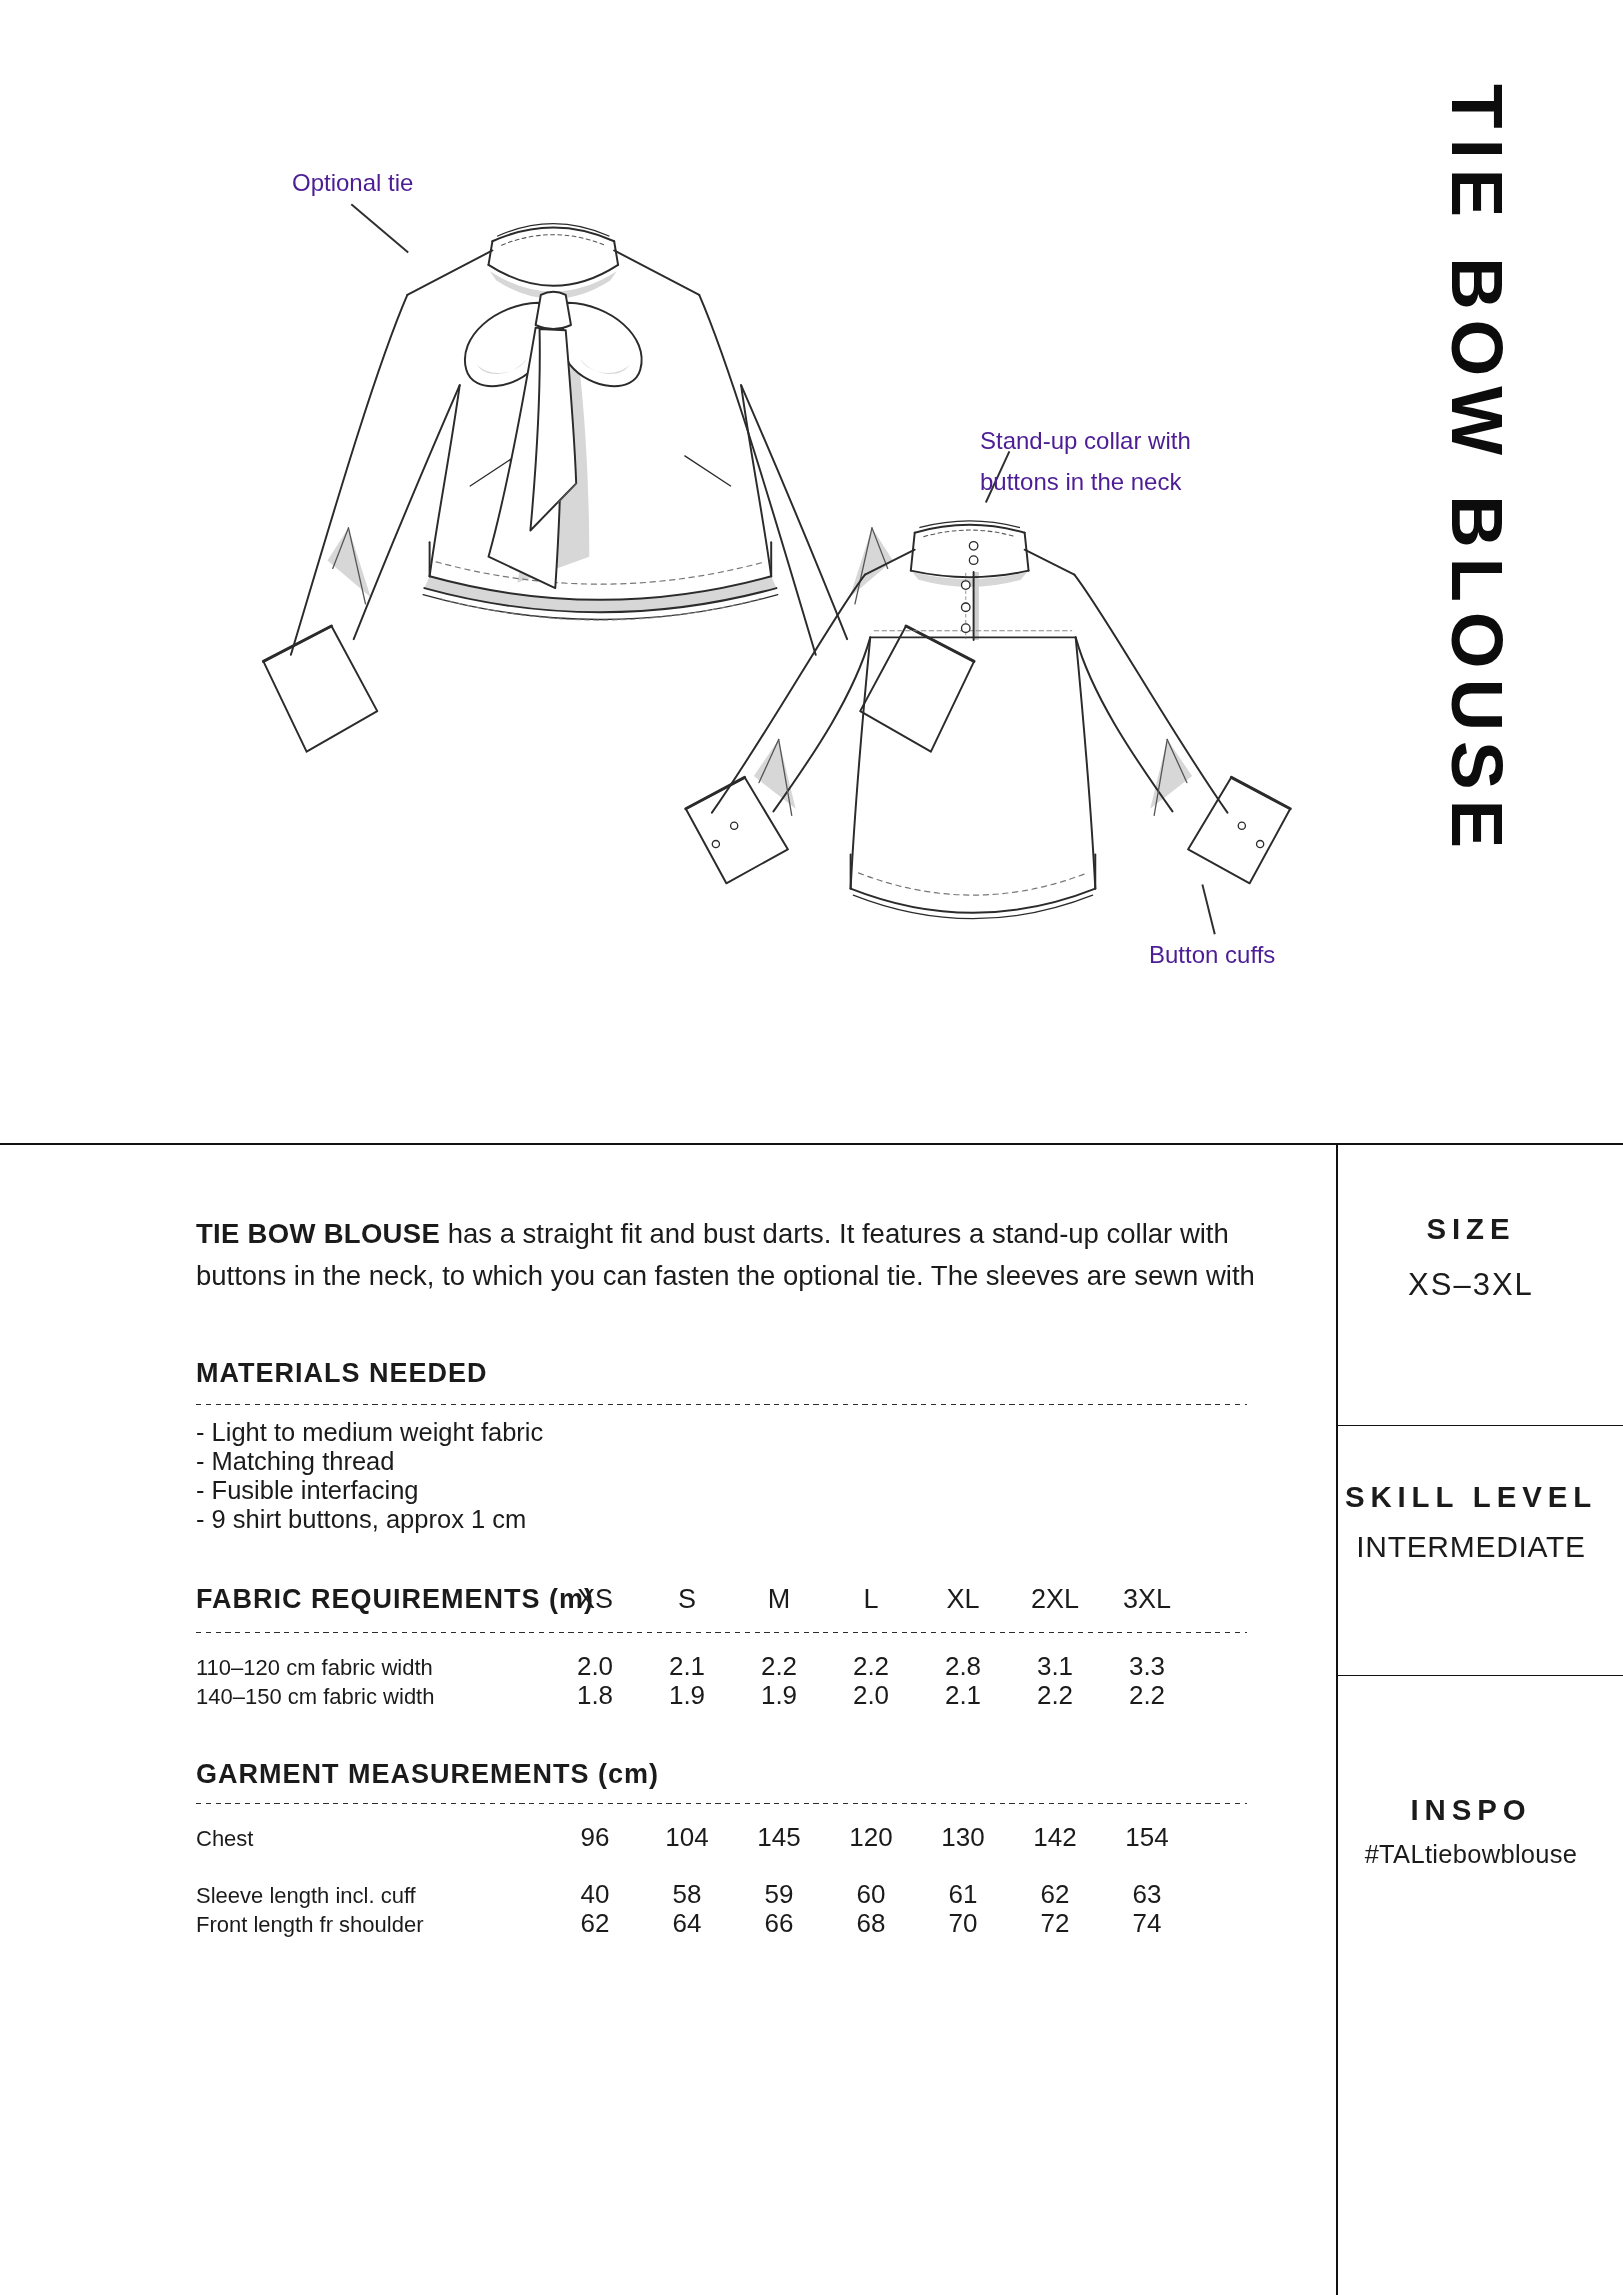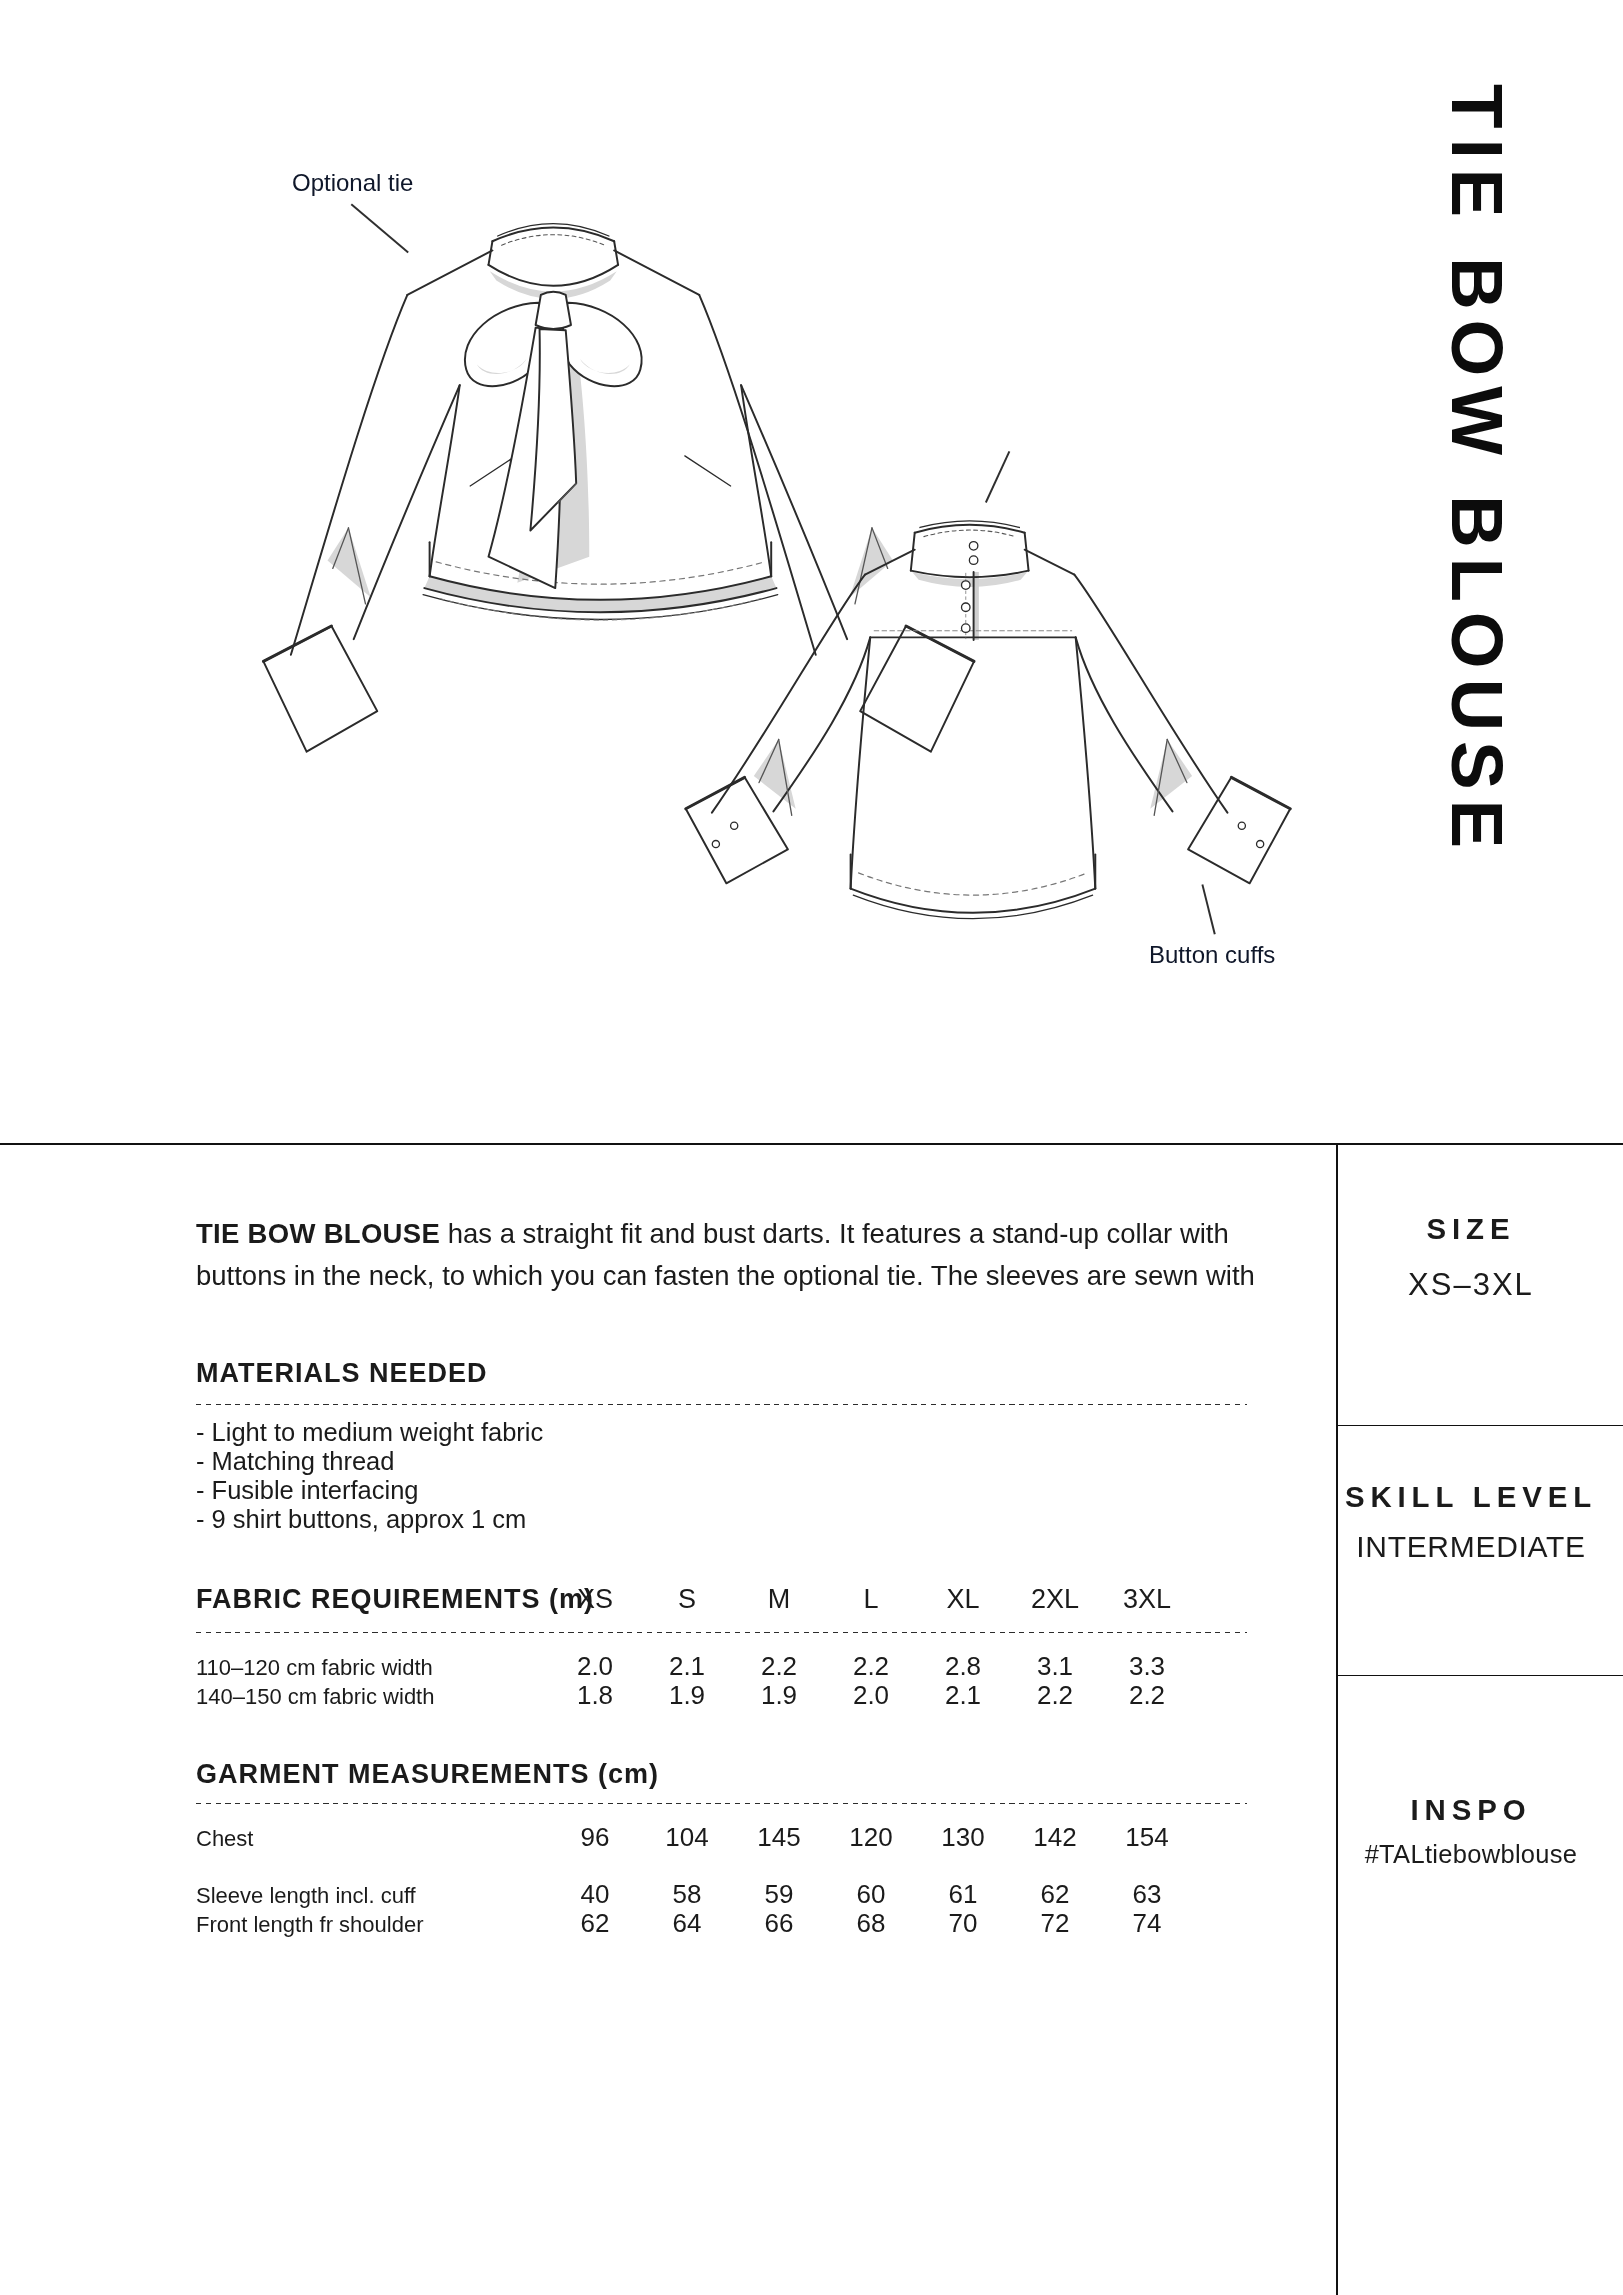--- a/index.html
+++ b/index.html
@@ -25,21 +25,21 @@
   .trow .hval{font-size:27px;text-align:center;}
   
   .side{position:absolute;left:1338px;width:266px;text-align:center;}
   .side-h{font-weight:700;font-size:29.4px;letter-spacing:5.9px;}
   .side-v{font-size:31px;letter-spacing:2px;}
   .side-v.small{font-size:25.5px;letter-spacing:0.3px;}
   
   .vtitle{position:absolute;left:1519px;top:84px;transform:rotate(90deg);transform-origin:top left;
           font-weight:700;font-size:73px;letter-spacing:9.8px;white-space:nowrap;color:#0c0c0c;}
   
-  .dlabel{position:absolute;font-size:24px;line-height:41px;color:#0f172a;}
+  .dlabel{position:absolute;font-size:24px;line-height:41px;color:#4c1d95;}
   svg{display:block;}
 </style>
 </head>
 <body>
 
 <div class="page">
 
   <svg class="abs" style="left:249px;top:164px" width="746" height="661" viewBox="0 0 1140 1010" fill="none" stroke="#2b2b2b" stroke-width="3" stroke-linecap="round" stroke-linejoin="round">
 
     <g fill="#d7d7d7" stroke="none">
@@ -164,20 +164,24 @@
     </g>
   </svg>
 
   <svg class="abs" style="left:0;top:0" width="1623" height="2295" viewBox="0 0 2481 3508">
     <line x1="537" y1="312" x2="624" y2="386" stroke="#2f2f2f" stroke-width="3"></line>
     <line x1="1543" y1="690" x2="1507" y2="768" stroke="#2f2f2f" stroke-width="3"></line>
     <line x1="1838" y1="1352" x2="1857" y2="1428" stroke="#2f2f2f" stroke-width="3"></line>
   </svg>
 
   <div class="dlabel nowrap" style="left:292px;top:162px">Optional tie</div>
+  <div class="dlabel" style="left:980px;top:420px">
+    <div class="nowrap">Stand-up collar with</div>
+    <div class="nowrap">buttons in the neck</div>
+  </div>
   <div class="dlabel nowrap" style="left:1149px;top:934px">Button cuffs</div>
 
   <div class="vtitle">TIE BOW BLOUSE</div>
 
   <div class="hrule"></div>
   <div class="vrule"></div>
   <div class="sdivider" style="top:1425px"></div>
   <div class="sdivider" style="top:1675px"></div>
 
   <div class="desc">

